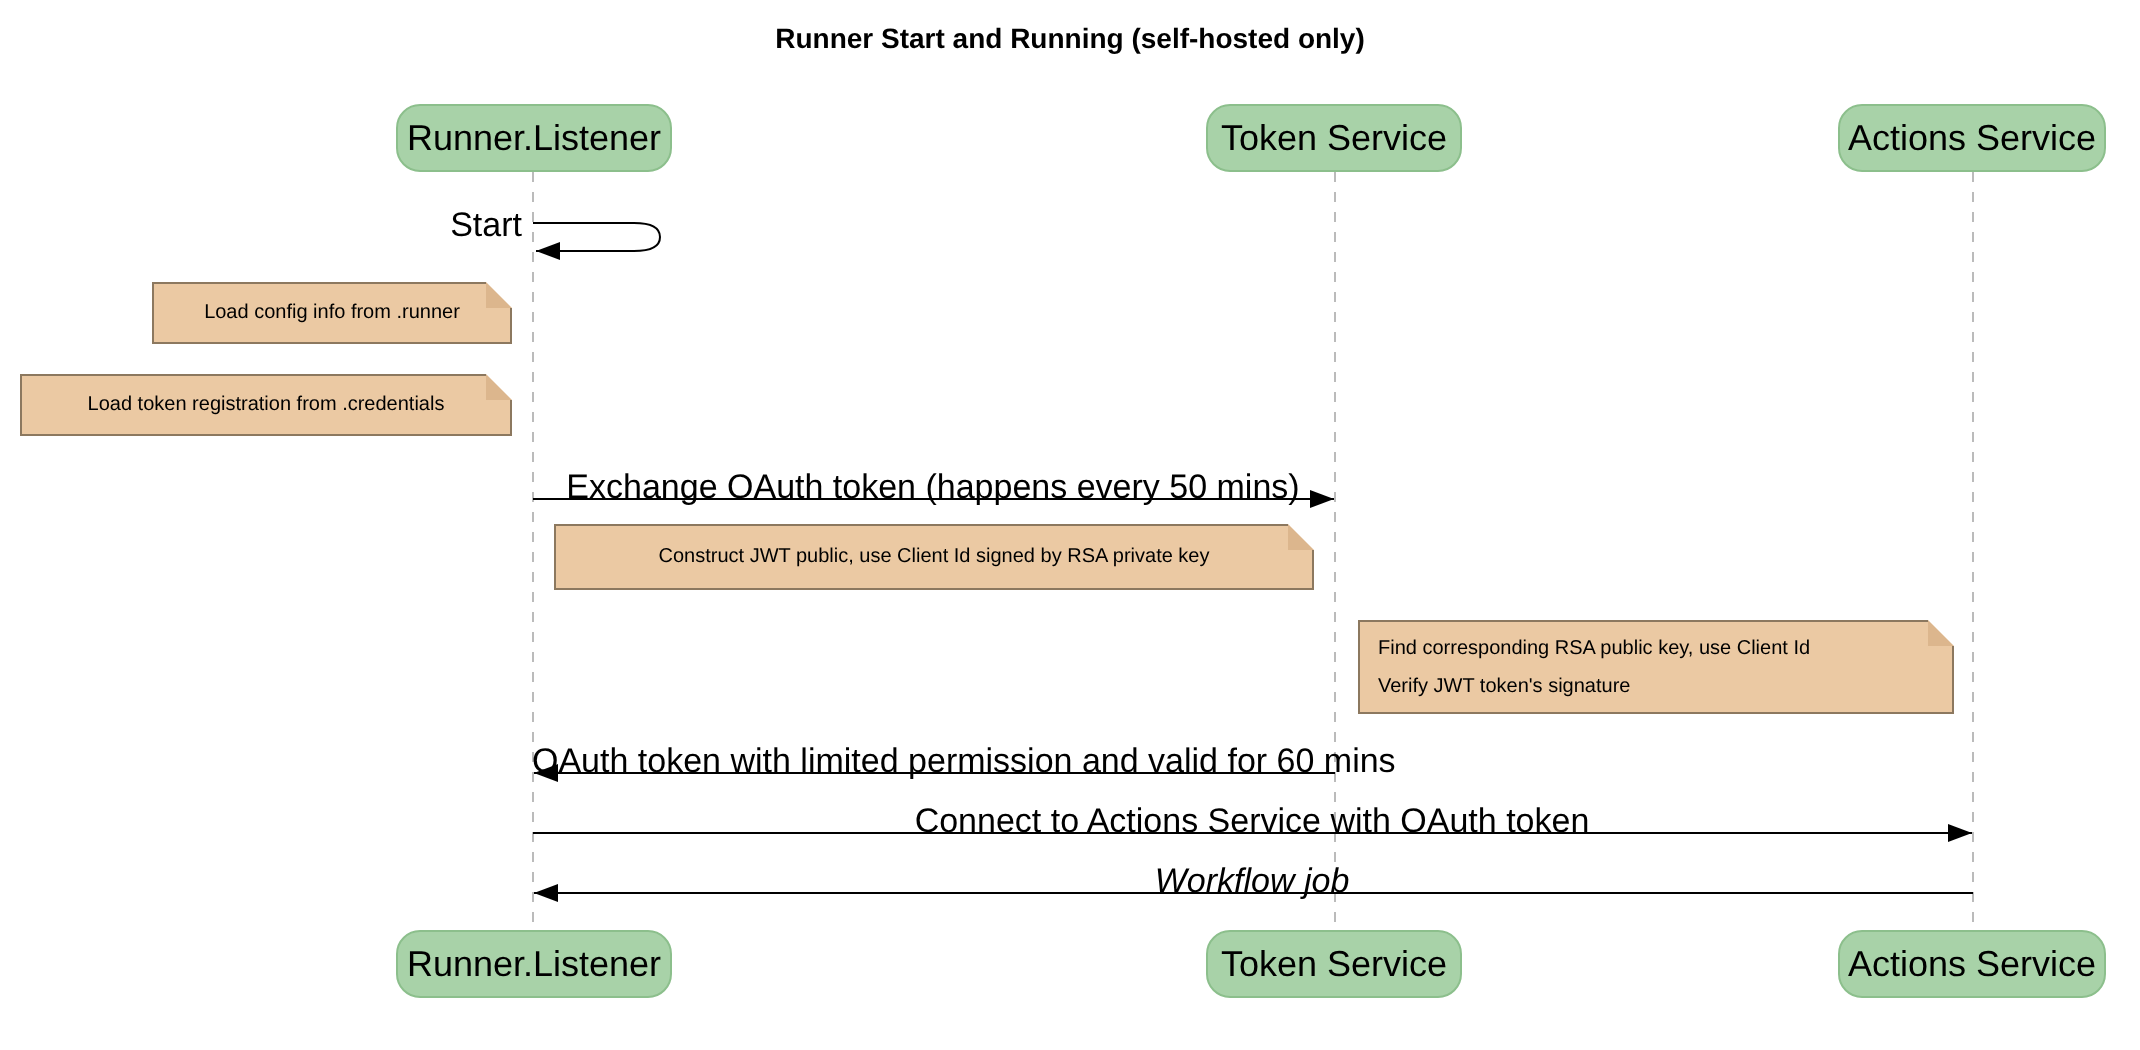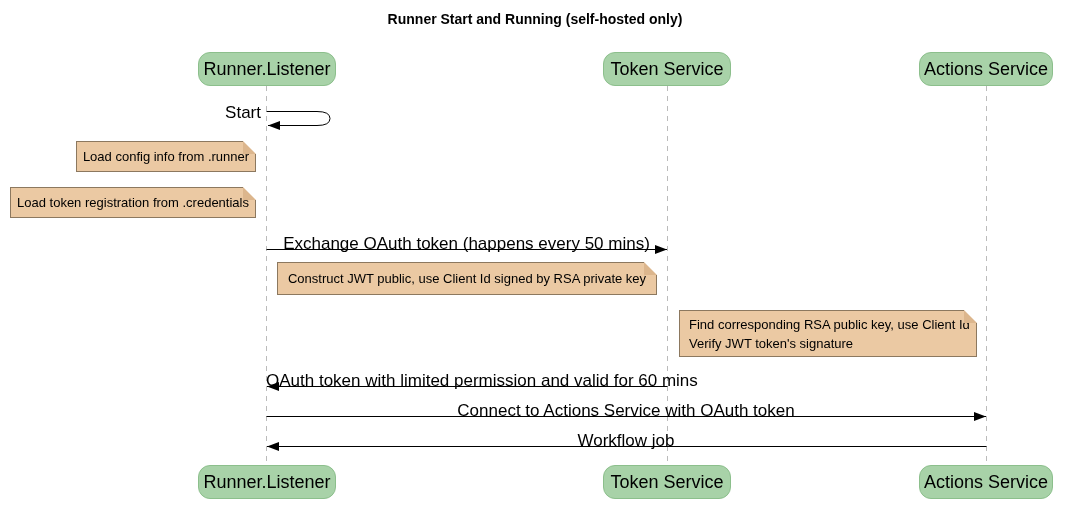--- a/index.html
+++ b/index.html
@@ -68,21 +68,21 @@
     font-size: 17px;
     text-align: center;
     white-space: nowrap;
   }
   .msg-label.right-align { text-align: right; }
 
   .note {
     position: absolute;
     background: var(--note-fill);
     border: 1px solid var(--note-border);
-    font-size: 13px;
+    font-size: 10px;
     display: flex;
     flex-direction: column;
     justify-content: center;
     align-items: center;
     white-space: nowrap;
     line-height: 19px;
   }
   .note.multiline { align-items: flex-start; padding-left: 9px; }
   .note .fold {
     position: absolute;
@@ -136,21 +136,21 @@
     <span>Token Service</span>
   </div>
   <div class="participant" style="left:919px; top:465px; width:134px;">
     <span>Actions Service</span>
   </div>
 
   <div class="msg-label right-align" style="left:200px; top:103px; width:61px;">Start</div>
   <div class="msg-label" style="left:266px; top:234px; width:401px;">Exchange OAuth token (happens every 50 mins)</div>
   <div class="msg-label" style="left:266px; top:371px; width:401px;">OAuth token with limited permission and valid for 60 mins</div>
   <div class="msg-label" style="left:266px; top:401px; width:720px;">Connect to Actions Service with OAuth token</div>
-  <div class="msg-label" style="left:266px; top:431px; width:720px;">Workflow job</div>
+  <div class="msg-label" style="left:266px; top:431px; width:720px;font-style:italic;">Workflow job</div>
 
   <div class="note" style="left:76px; top:141px; width:180px; height:31px;">
     <span class="fold"></span>
     <span>Load config info from .runner</span>
   </div>
   <div class="note" style="left:10px; top:187px; width:246px; height:31px;">
     <span class="fold"></span>
     <span>Load token registration from .credentials</span>
   </div>
   <div class="note" style="left:277px; top:262px; width:380px; height:33px;">

